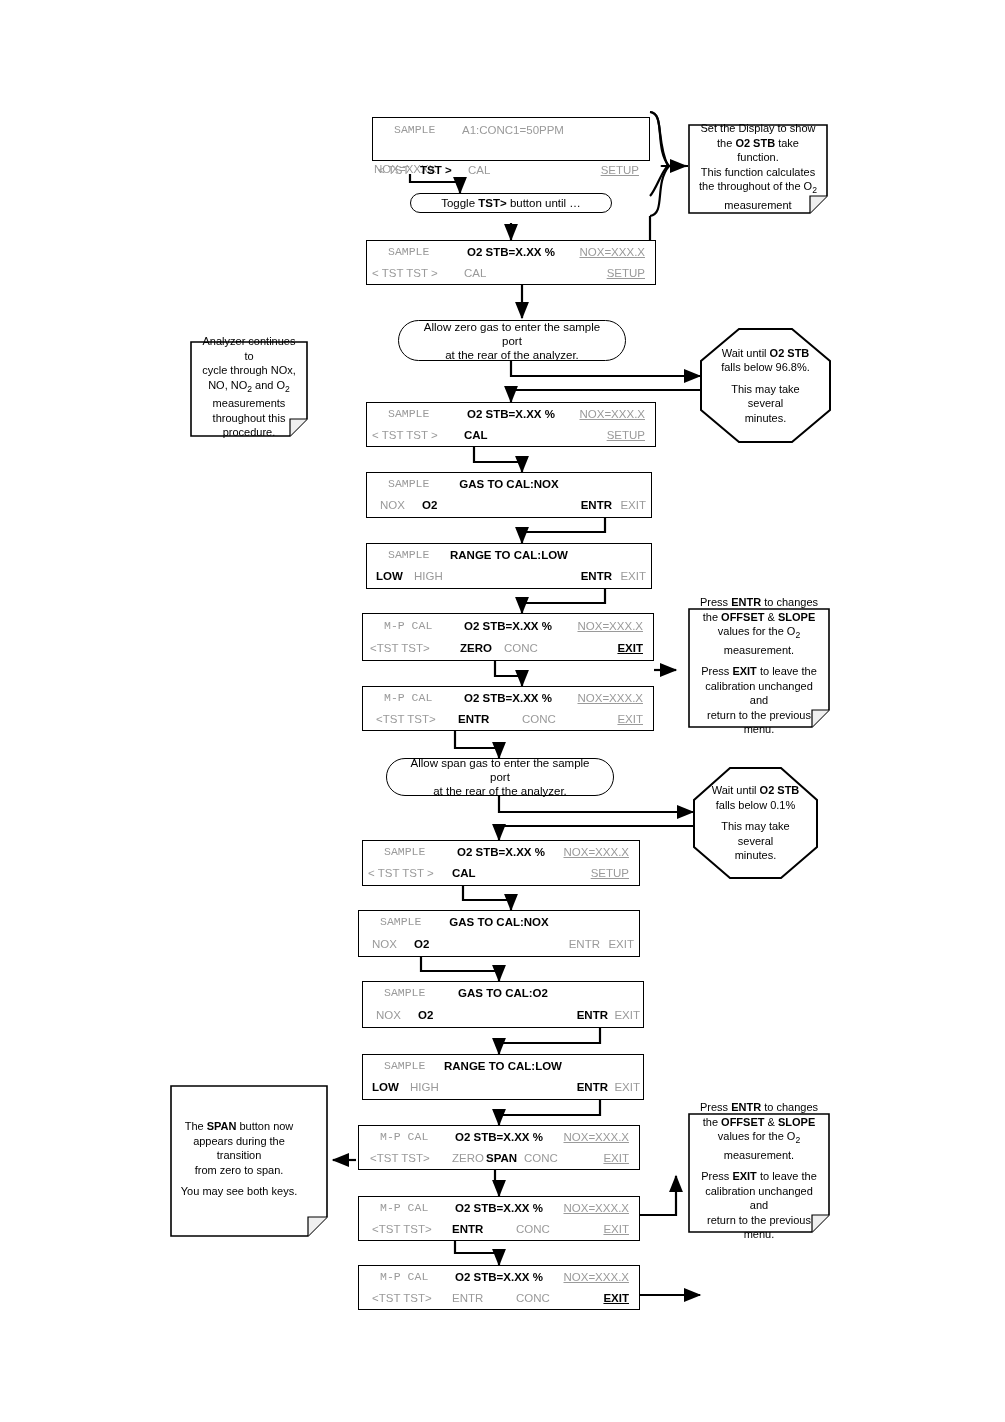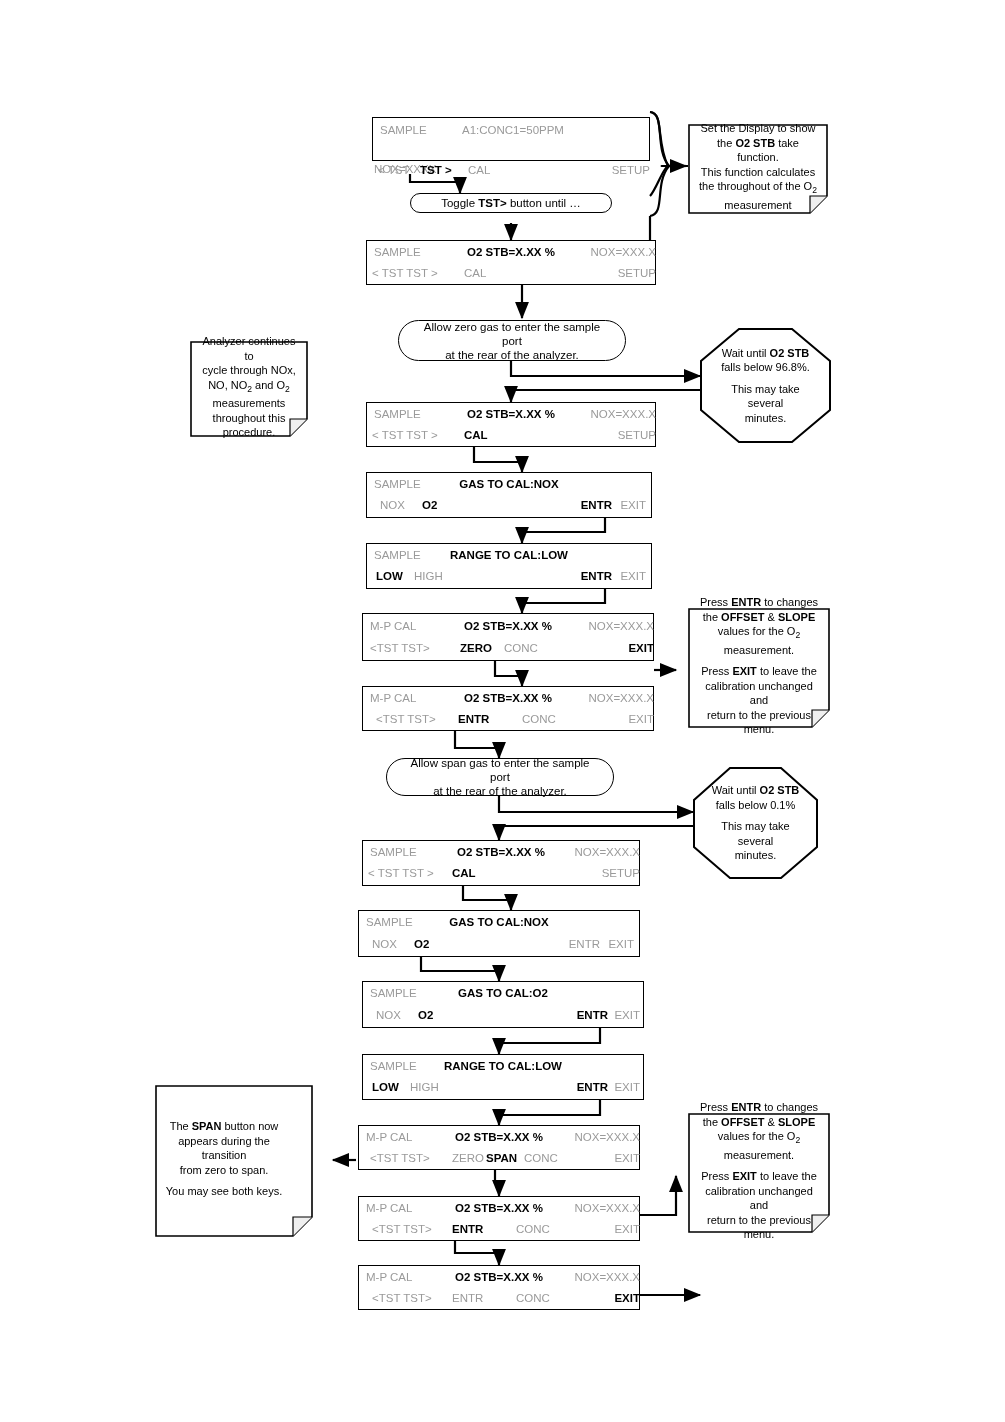--- a/index.html
+++ b/index.html
@@ -10,23 +10,23 @@
 
   
   .panel{position:absolute;box-sizing:border-box;}
   .panel .box{position:absolute;left:0;top:0;width:100%;
               border:1.6px solid #000;box-sizing:border-box;background:#fff;}
   .panel .row{position:absolute;left:0;width:100%;height:22px;
               box-sizing:border-box;}
   .cell{position:absolute;white-space:nowrap;font-size:11.5px;line-height:22px;}
   .dim{color:#9a9a9a;}
   .on{color:#000;font-weight:bold;}
-  .l{left:8px;}
+  .l{left:22px;font-family:Liberation Mono, monospace;}
   .c{left:50%;transform:translateX(-50%);}
-  .r{right:0;}
+  .r{right:11px;text-decoration:underline;}
 
   
   .pill{position:absolute;box-sizing:border-box;border:1.6px solid #000;
         border-radius:40px;background:#fff;text-align:center;
         font-size:11.5px;line-height:14px;display:flex;
         align-items:center;justify-content:center;padding:0 14px;}
   .octa-wrap{position:absolute;}
   .octa-wrap svg{position:absolute;left:0;top:0;overflow:visible;}
   .octa-txt{position:absolute;left:0;top:0;width:100%;height:100%;
             display:flex;flex-direction:column;align-items:center;
@@ -410,21 +410,21 @@
       <span class="cell r dim">NOX=XXX.X</span>
     </div>
     <div class="row" style="top:22px;">
       <span class="cell dim" style="left:14px;">&lt;TST  TST&gt;</span>
       <span class="cell dim" style="left:94px;">ENTR</span>
       <span class="cell dim" style="left:158px;">CONC</span>
       <span class="cell on r">EXIT</span>
     </div>
   </div>
 
-  <div class="note" style="left:155px;top:1085px;width:138px;height:152px;">
+  <div class="note" style="left:170px;top:1085px;width:138px;height:152px;">
     <svg width="158" height="152">
       <path d="M1,1 L157,1 L157,132 L138,151 L1,151 Z" fill="#fff" stroke="#000" stroke-width="1.6"></path>
       <path d="M157,132 L138,132 L138,151" fill="#efefef" stroke="#000" stroke-width="1.2"></path>
     </svg>
     <div class="ntxt">
       <p>
         <span>The </span><b>SPAN</b><span> button now</span><br>
         <span>appears during the transition</span><br>
         <span>from zero to span.</span>
       </p>

